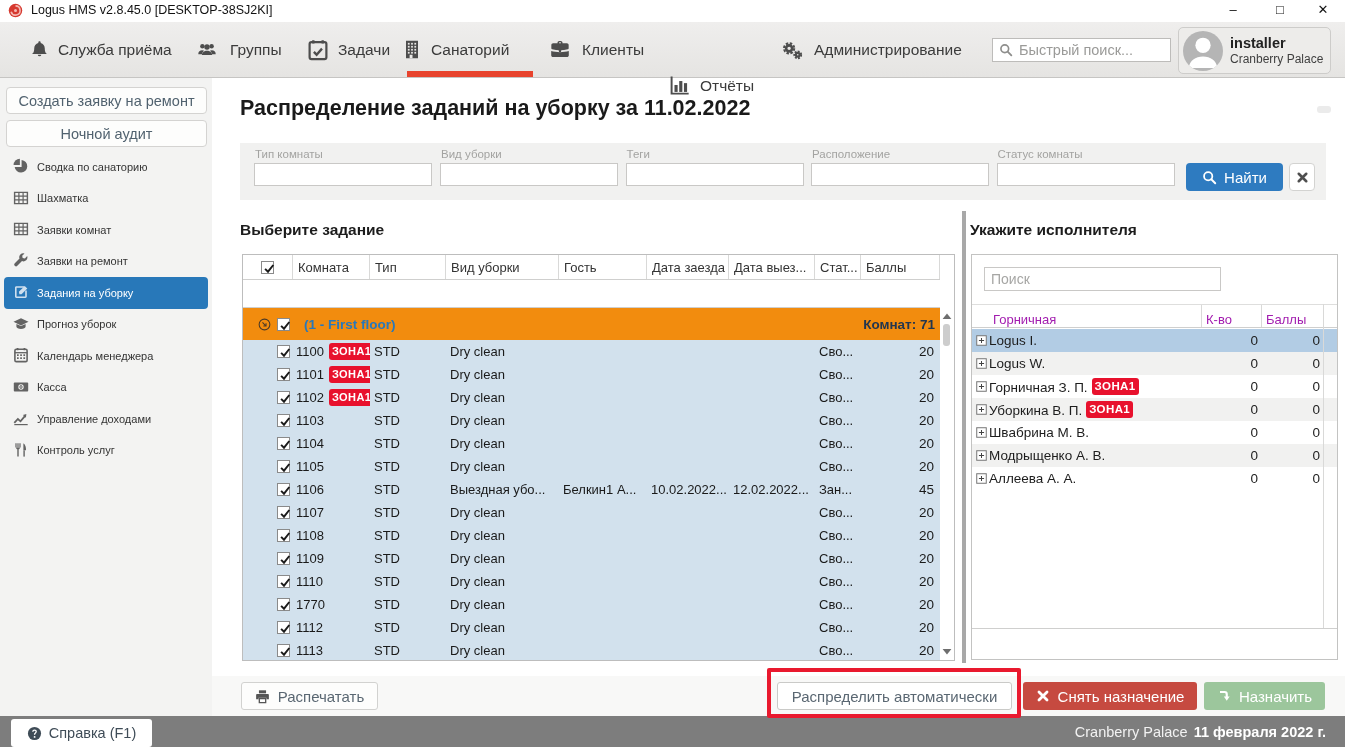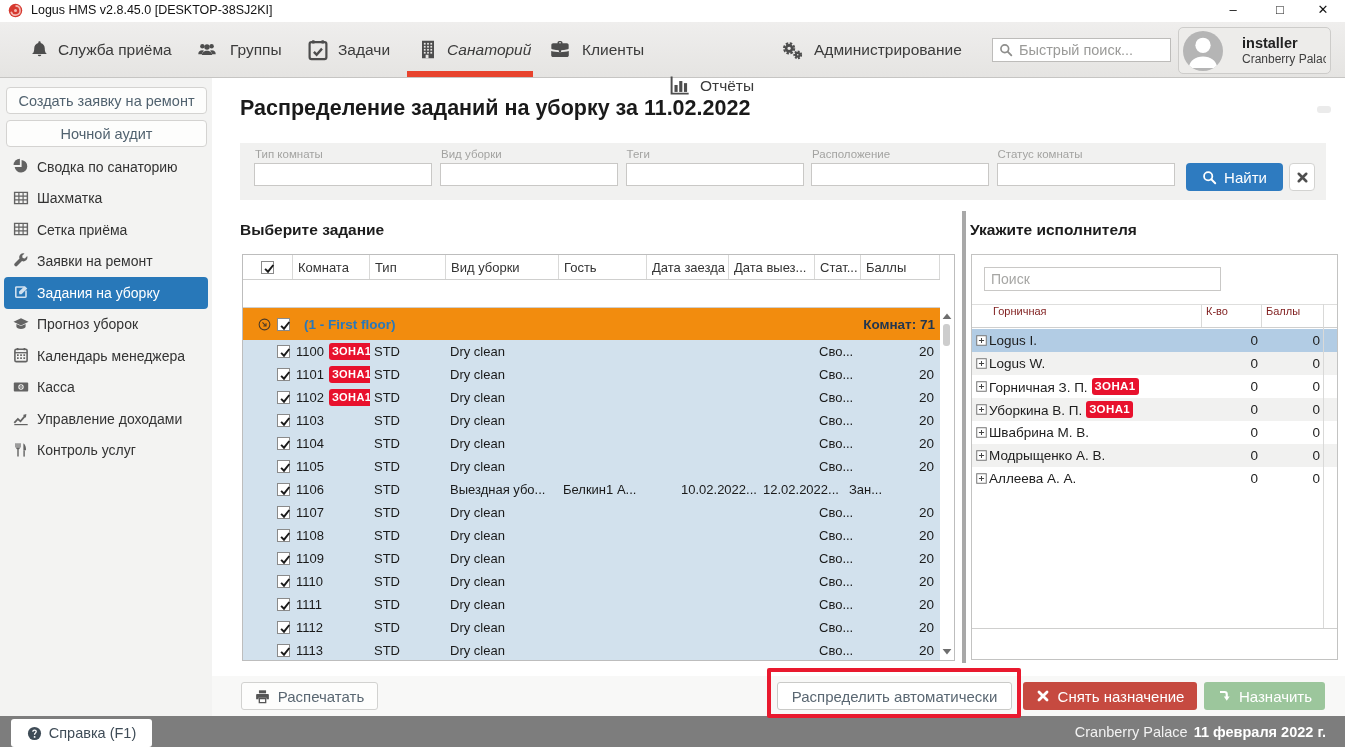--- a/index.html
+++ b/index.html
@@ -22,32 +22,32 @@
   .nav-item .nicon { color:#4d4d4d; }
   #nav-underline { left:407px; bottom:0px; width:126px; height:6px; background:var(--accent-red); }
   #quick-search { left:992px; top:16px; width:179px; height:24px; background:#fff;
     border:1px solid #bdbcba; display:flex; align-items:center; padding:0 6px; gap:6px; }
   #quick-search input { border:none; outline:none; width:100%; font-size:14.5px;
     font-family:"Liberation Sans",sans-serif; color:#333; background:transparent; }
   #quick-search input::placeholder { color:#9a9a98; }
   #user-box { left:1178px; top:5px; width:153px; height:47px; border:1px solid #cdccca;
     border-radius:5px; background:#edecea; display:flex; align-items:center; padding:0 4px; }
   #avatar { width:40px; height:40px; border-radius:50%; background:#b5b5b5; flex:none; overflow:hidden; }
-  #user-text { margin-left:19px; line-height:1.25; white-space:nowrap; overflow:hidden; }
+  #user-text { margin-left:7px; line-height:1.25; white-space:nowrap; overflow:hidden; }
   #user-name { font-size:14.5px; font-weight:bold; color:#222; }
   #user-hotel { font-size:12px; color:#3f3f3f; }
 
   
   #sidebar { left:0; top:78px; width:212px; height:638px; background:#f3f3f2; }
   .side-btn { position:absolute; left:6px; width:201px; height:27px; background:#fdfdfc;
     border:1px solid #d4d3d1; border-radius:4px; font-size:14.5px; color:#51626f;
     display:flex; align-items:center; justify-content:center; }
   #side-menu { position:absolute; left:0; top:73px; width:212px; }
   .menu-item { height:31.5px; display:flex; align-items:center; padding-left:13px; gap:7px;
-    font-size:14px; color:#333; }
+    font-size:11px; color:#333; }
   .menu-item .micon { width:17px; height:17px; color:#636363; flex:none; }
   .menu-item.active { background:var(--active-blue); color:#fff; border-radius:4px;
     margin:0 4px; padding-left:9px; }
   .menu-item.active .micon { color:#cfe0ef; }
 
   
   #page-title { left:240px; top:96px; font-size:21.5px; font-weight:bold; color:#1a1a1a; }
   #collapse-pill { left:1317px; top:106px; width:14px; height:7px; border-radius:3px; background:#ebebeb; }
 
   
@@ -97,22 +97,22 @@
 
   
   #exec-panel { left:971px; top:254px; width:367px; height:406px; border:1px solid #c3c3c2; background:#fff; }
   #exec-search { position:absolute; left:12px; top:12px; width:237px; height:24px;
     border:1px solid #c9c8c6; background:#fff; display:flex; align-items:center; padding:0 6px; }
   #exec-search input { border:none; outline:none; width:100%; font-size:14px;
     font-family:"Liberation Sans",sans-serif; color:#333; background:transparent; }
   #exec-search input::placeholder { color:#a6a6a4; }
   #exec-head { position:absolute; left:0; top:49px; width:365px; height:24px; display:flex;
     border-top:1px solid #dededd; border-bottom:1px solid #cfcfce; }
-  .eth { border-right:1px solid #d9d9d8; height:22px; display:flex; align-items:flex-start;
-    padding-left:4px; font-size:11px; color:#7f1d1d; }
+  .eth { border-right:1px solid #d9d9d8; height:22px; display:flex; align-items:flex-end;
+    padding-left:4px; font-size:13px; color:#a21caf; }
   #exec-rows { position:absolute; left:0; top:74px; width:365px; }
   .erow { height:23px; display:flex; align-items:center; font-size:13.5px; color:#1d1d1d; }
   .erow.striped { background:#f1f1f0; }
   .erow.selected { background:var(--sel-blue); }
   .ecell { white-space:nowrap; overflow:hidden; flex:none; display:flex; align-items:flex-end; }
   .num { justify-content:flex-end; padding-right:4px; font-size:13.5px; }
   #exec-gutter-border { position:absolute; left:351px; top:49px; width:1px; height:325px; background:#d9d9d8; }
   #exec-bottom-line { position:absolute; left:0px; top:373px; width:365px; height:1px; background:#cfcfce; }
 
   
@@ -177,21 +177,21 @@
       <div class="nav-item" style="left: 307px;">
         <span class="nicon" style="display: inline-flex;">
           <svg width="22" height="22" viewBox="0 0 16 16" fill="currentColor">
             <path d="M4.6.9v2.3M11.4.9v2.3" stroke="currentColor" stroke-width="1.7" fill="none"></path>
             <rect x="1.9" y="2.3" width="12.2" height="12.3" rx="1.4" fill="none" stroke="currentColor" stroke-width="1.6"></rect>
             <path d="M5 9.4l2 2 3.9-4.4" fill="none" stroke="currentColor" stroke-width="1.7"></path>
           </svg>
         </span>
         <span>Задачи</span>
       </div>
-      <div class="nav-item" style="left: 418px; font-style: italic;">
+      <div class="nav-item" style="left: 402px;">
         <span class="nicon" style="display: inline-flex;">
           <svg width="20" height="23" viewBox="0 0 16 16" fill="currentColor">
             <path d="M3.2 1h9.6v14H3.2z"></path>
             <g fill="#e9e8e6">
               <rect x="4.7" y="2.7" width="1.4" height="1.4"></rect>
               <rect x="7.3" y="2.7" width="1.4" height="1.4"></rect>
               <rect x="9.9" y="2.7" width="1.4" height="1.4"></rect>
               <rect x="4.7" y="5.1" width="1.4" height="1.4"></rect>
               <rect x="7.3" y="5.1" width="1.4" height="1.4"></rect>
               <rect x="9.9" y="5.1" width="1.4" height="1.4"></rect>
@@ -285,21 +285,21 @@
         </span>
         <span>Шахматка</span>
       </div>
       <div class="menu-item">
         <span class="micon" style="display: inline-flex;">
           <svg width="16" height="16" viewBox="0 0 16 16" fill="currentColor">
             <path d="M1.6 2.4h12.8v11.2H1.6z" fill="none" stroke="currentColor" stroke-width="1.4"></path>
             <path d="M1.6 6.1h12.8M1.6 9.9h12.8M5.9 2.4v11.2M10.1 2.4v11.2" stroke="currentColor" stroke-width="1.2" fill="none"></path>
           </svg>
         </span>
-        <span>Сетка приёма</span>
+        <span>Заявки комнат</span>
       </div>
       <div class="menu-item">
         <span class="micon" style="display: inline-flex;">
           <svg width="16" height="16" viewBox="0 0 16 16" fill="currentColor">
             <path d="M14.2 3.1a4 4 0 0 1-5.2 5L4.3 12.8a1.75 1.75 0 1 1-2.5-2.5L6.5 5.6a4 4 0 0 1 5-5.2L9.2 2.7l.45 2.25 2.25.45z"></path>
           </svg>
         </span>
         <span>Заявки на ремонт</span>
       </div>
       <div class="menu-item active">
@@ -580,21 +580,21 @@
               <path d="M2.1 6.8l2.9 2.9L10.3 3" fill="none" stroke="#1a1a1a" stroke-width="1.9"></path>
             </svg>
           </span>
         </span>
         <span class="tcell" style="width: 77px; padding-left: 3px;">
           <span>1106</span>
         </span>
         <span class="tcell" style="width: 76px; padding-left: 4px;">STD</span>
         <span class="tcell" style="width: 113px; padding-left: 4px;">Выездная убо...</span>
         <span class="tcell" style="width: 88px; padding-left: 4px;">Белкин1 А...</span>
-        <span class="tcell" style="width: 82px; padding-left: 4px; margin-left: 30px;">10.02.2022...</span>
+        <span class="tcell" style="width: 82px; padding-left: 4px;">10.02.2022...</span>
         <span class="tcell" style="width: 86px; padding-left: 4px;">12.02.2022...</span>
         <span class="tcell" style="width: 46px; padding-left: 4px;">Зан...</span>
         <span class="tcell num" style="width: 79px; justify-content: flex-end; padding-right: 6px;">45</span>
       </div>
       <div class="trow">
         <span class="tcell" style="width: 50px; padding-left: 34px; overflow: visible;">
           <span class="cb">
             <svg width="12" height="12" viewBox="0 0 12 12" fill="currentColor">
               <path d="M2.1 6.8l2.9 2.9L10.3 3" fill="none" stroke="#1a1a1a" stroke-width="1.9"></path>
             </svg>
@@ -670,21 +670,21 @@
       </div>
       <div class="trow">
         <span class="tcell" style="width: 50px; padding-left: 34px; overflow: visible;">
           <span class="cb">
             <svg width="12" height="12" viewBox="0 0 12 12" fill="currentColor">
               <path d="M2.1 6.8l2.9 2.9L10.3 3" fill="none" stroke="#1a1a1a" stroke-width="1.9"></path>
             </svg>
           </span>
         </span>
         <span class="tcell" style="width: 77px; padding-left: 3px;">
-          <span>1111</span>
+          <span>1770</span>
         </span>
         <span class="tcell" style="width: 76px; padding-left: 4px;">STD</span>
         <span class="tcell" style="width: 113px; padding-left: 4px;">Dry clean</span>
         <span class="tcell" style="width: 88px; padding-left: 4px;"></span>
         <span class="tcell" style="width: 82px; padding-left: 4px;"></span>
         <span class="tcell" style="width: 86px; padding-left: 4px;"></span>
         <span class="tcell" style="width: 46px; padding-left: 4px;">Сво...</span>
         <span class="tcell num" style="width: 79px; justify-content: flex-end; padding-right: 6px;">20</span>
       </div>
       <div class="trow">

